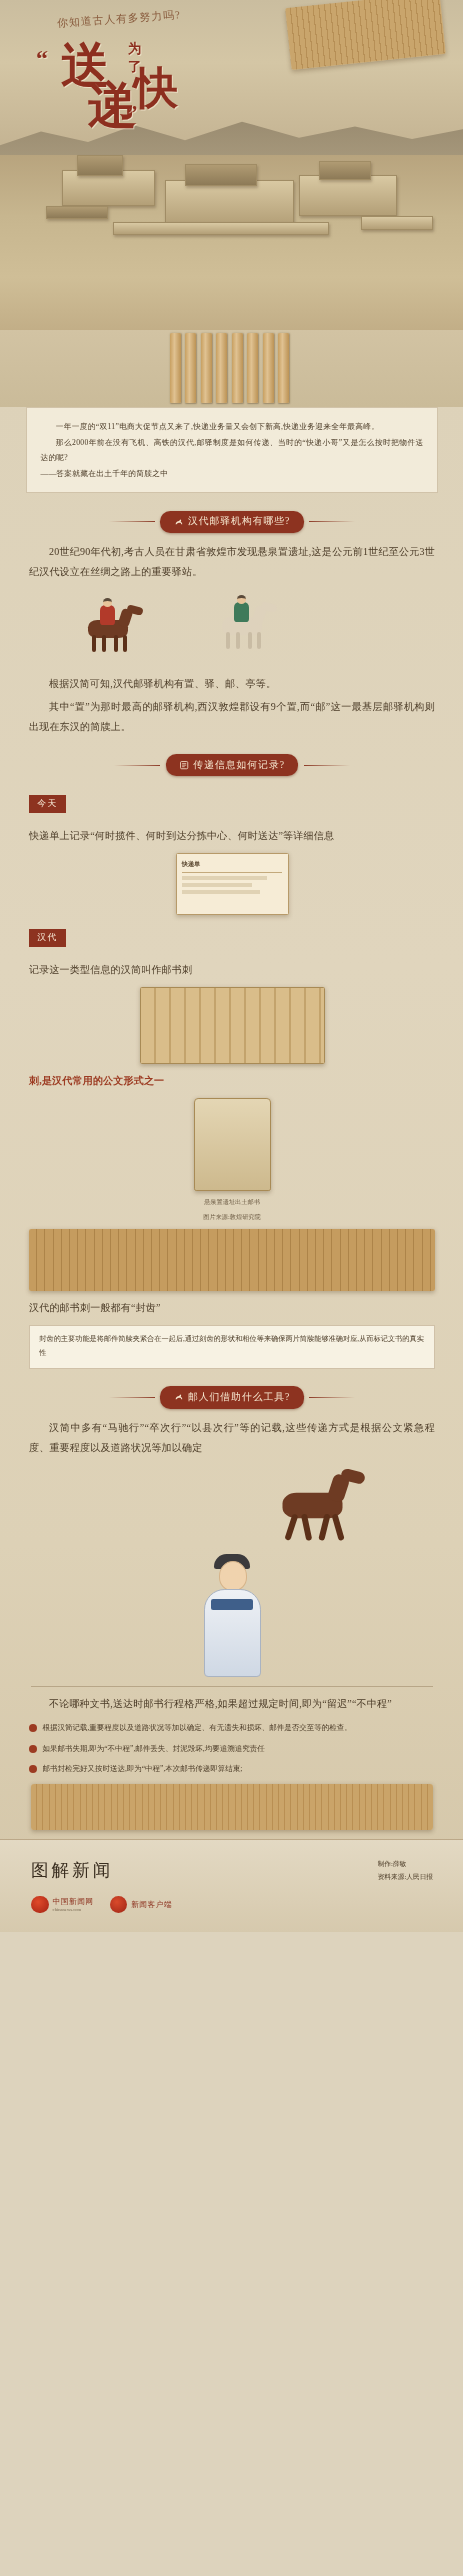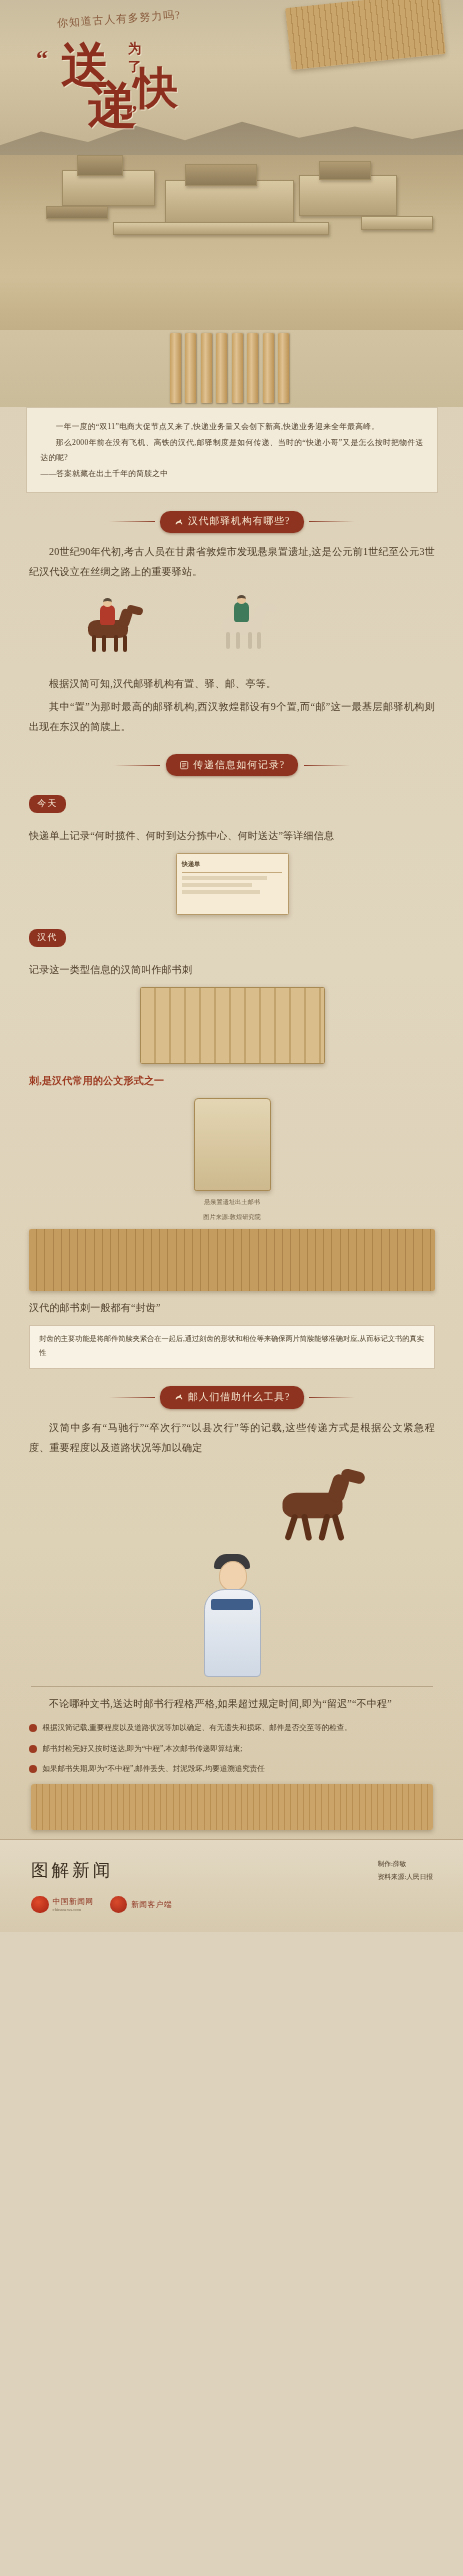--- a/index.html
+++ b/index.html
@@ -186,21 +186,21 @@
     position:absolute; left: 20.6px; top: -7.2px; width: 9.3px; height: 9.3px;
     background:#e8c49a; border-radius: 50%;
     border-top: 3.1px solid #5a4a3a;
   }
 
   
   .subtag {
     display:inline-block;
     background:#8d3320; color:#fbf0dc;
     font-size: 8.8px; letter-spacing: 1.5px;
-    padding: 3.1px 8.2px; border-radius: 8px;
+    padding: 3.1px 8.2px; border-radius: 0;
     font-family:"Liberation Serif", serif;
     margin: 9.3px 0 5.2px 29px;
   }
 
   
   .note-card {
     margin: 5.2px 29px;
     background: rgba(255,252,242,.75);
     border: 0.5px solid rgba(150,120,80,.4);
     padding: 7.2px 9.3px;
@@ -508,25 +508,25 @@
     <p>不论哪种文书,送达时邮书行程格严格,如果超过规定时间,即为“留迟”“不中程”</p>
   </div>
 
   <div class="bullets">
     <div class="bullet">
       <span class="dot"></span>
       <span>根据汉简记载,重要程度以及道路状况等加以确定、有无遗失和损坏、邮件是否交至等的检查。</span>
     </div>
     <div class="bullet">
       <span class="dot"></span>
-      <span>邮书封检完好又按时送达,即为“中程”,本次邮书传递即算结束;</span>
+      <span>如果邮书失期,即为“不中程”,邮件丢失、封泥毁坏,均要追溯追究责任</span>
     </div>
     <div class="bullet">
       <span class="dot"></span>
-      <span>如果邮书失期,即为“不中程”,邮件丢失、封泥毁坏,均要追溯追究责任</span>
+      <span>邮书封检完好又按时送达,即为“中程”,本次邮书传递即算结束;</span>
     </div>
   </div>
 
   <div class="scroll-strip"></div>
 
   
   <div class="footer">
     <div class="footer-top">
       <div class="footer-title">图解新闻</div>
       <div class="footer-credits">

